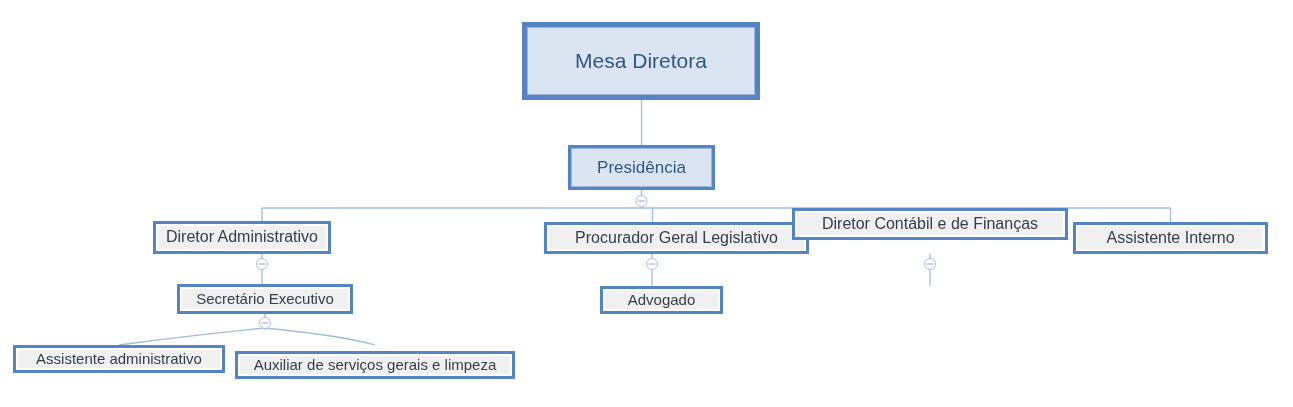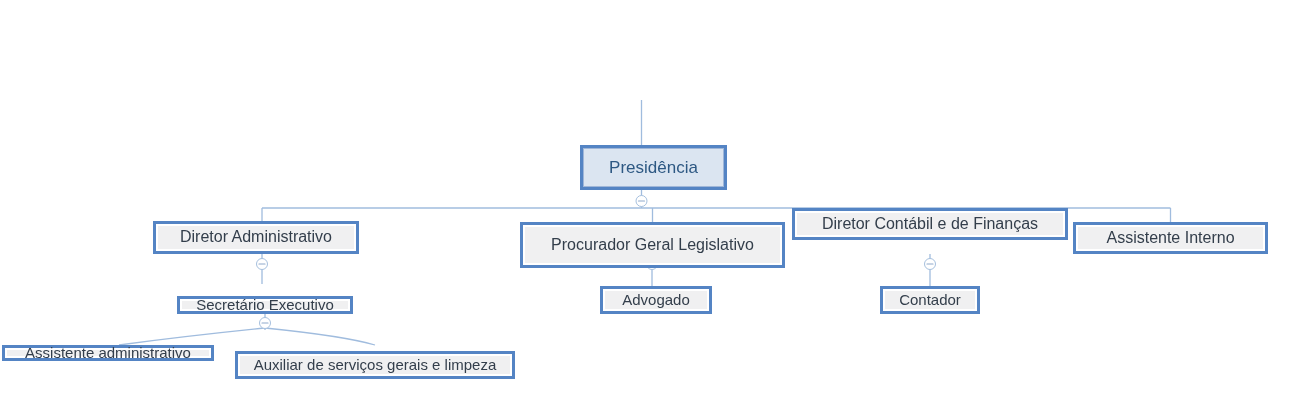--- a/index.html
+++ b/index.html
@@ -14,21 +14,21 @@
   .collapse line{stroke:#8FA9CC;stroke-width:1.2;stroke-linecap:round;}
   .node{
     position:absolute;box-sizing:border-box;
     display:flex;align-items:center;justify-content:center;text-align:center;
     background:#F0F0F1;border:3px solid #5484C4;
     box-shadow:inset 0 0 0 2px #ffffff;
     color:#333E4B;font-size:16px;line-height:1.15;
     cursor:default;white-space:nowrap;
   }
   .lvl1{background:#DBE5F1;border-width:5px;box-shadow:inset 0 0 0 1px #9FB6D8;color:#2D5883;font-size:21px;}
-  .lvl2{background:#DBE5F1;border-width:3px;box-shadow:inset 0 0 0 1px #9FB6D8;color:#2D5883;font-size:17px;margin-left:12px;}
+  .lvl2{background:#DBE5F1;border-width:3px;box-shadow:inset 0 0 0 1px #9FB6D8;color:#2D5883;font-size:17px;}
   .lvl4,.lvl5{font-size:15px;}
 </style>
 </head>
 <body>
 
 <div class="canvas">
 
   <svg class="connectors" width="1293" height="407" viewBox="0 0 1293 407">
     <g class="lines">
       <path d="M641.5 100 V145"></path>
@@ -61,54 +61,54 @@
     <g class="collapse">
       <circle cx="930" cy="264" r="5.5"></circle>
       <line x1="927" y1="264" x2="933" y2="264"></line>
     </g>
     <g class="collapse">
       <circle cx="265" cy="323" r="5.5"></circle>
       <line x1="262" y1="323" x2="268" y2="323"></line>
     </g>
   </svg>
 
+  <div class="node lvl1" style="left:522px;top:22px;width:238px;height:78px">
+    <span>Mesa Diretora</span>
+  </div>
 
   <div class="node lvl2" style="left:568px;top:145px;width:147px;height:45px">
     <span>Presidência</span>
   </div>
 
-  <div class="node lvl3" style="left:153px;top:221px;width:206px;height:33px">
+  <div class="node lvl3" style="left:153px;top:221px;width:178px;height:33px">
     <span>Diretor Administrativo</span>
   </div>
 
-  <div class="node lvl3" style="left:520px;top:222px;width:265px;height:46px">
+  <div class="node lvl3" style="left:544px;top:222px;width:265px;height:32px">
     <span>Procurador Geral Legislativo</span>
   </div>
 
   <div class="node lvl3" style="left:792px;top:208px;width:276px;height:32px">
     <span>Diretor Contábil e de Finanças</span>
   </div>
 
   <div class="node lvl3" style="left:1073px;top:222px;width:195px;height:32px">
     <span>Assistente Interno</span>
   </div>
 
-  <div class="node lvl4" style="left:177px;top:296px;width:176px;height:18px">
+  <div class="node lvl4" style="left:177px;top:284px;width:176px;height:30px">
     <span>Secretário Executivo</span>
   </div>
 
-  <div class="node lvl4" style="left:600px;top:286px;width:112px;height:28px">
+  <div class="node lvl4" style="left:600px;top:286px;width:123px;height:28px">
     <span>Advogado</span>
   </div>
 
-  <div class="node lvl4" style="left:880px;top:286px;width:100px;height:28px">
-    <span>Contador</span>
-  </div>
 
-  <div class="node lvl5" style="left:2px;top:345px;width:212px;height:16px">
+  <div class="node lvl5" style="left:13px;top:345px;width:212px;height:28px">
     <span>Assistente administrativo</span>
   </div>
 
   <div class="node lvl5" style="left:235px;top:351px;width:280px;height:28px">
     <span>Auxiliar de serviços gerais e limpeza</span>
   </div>
 
 </div>
 
 </body></html>

